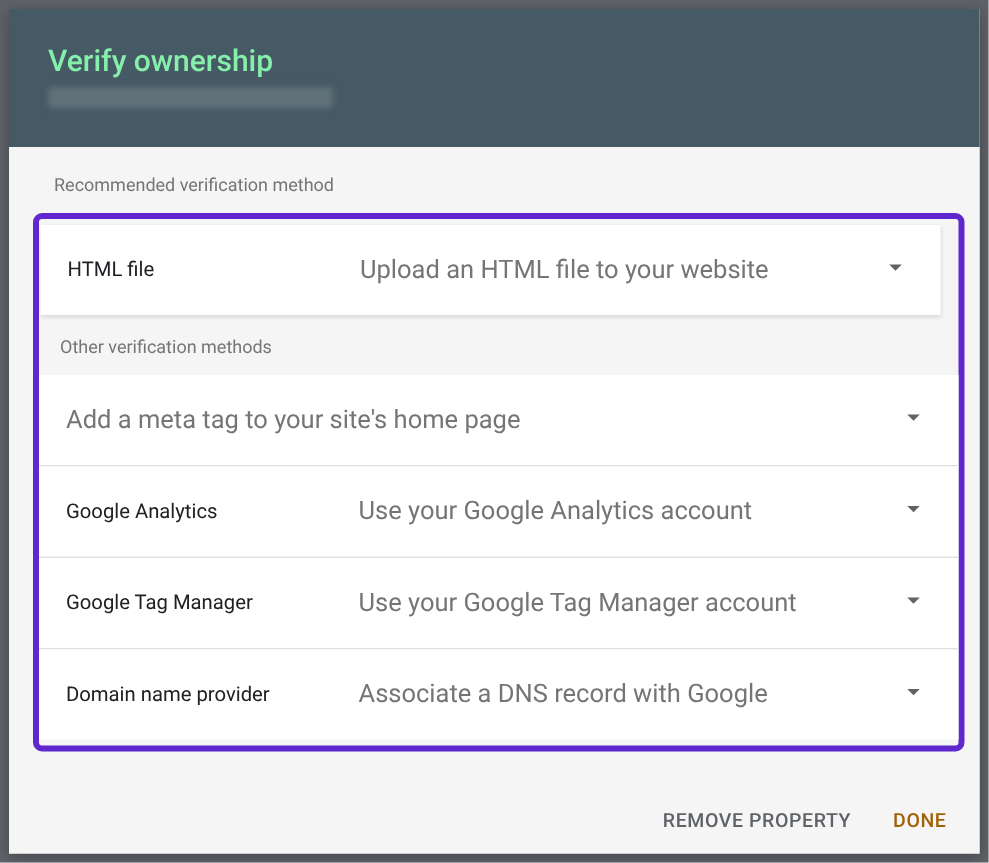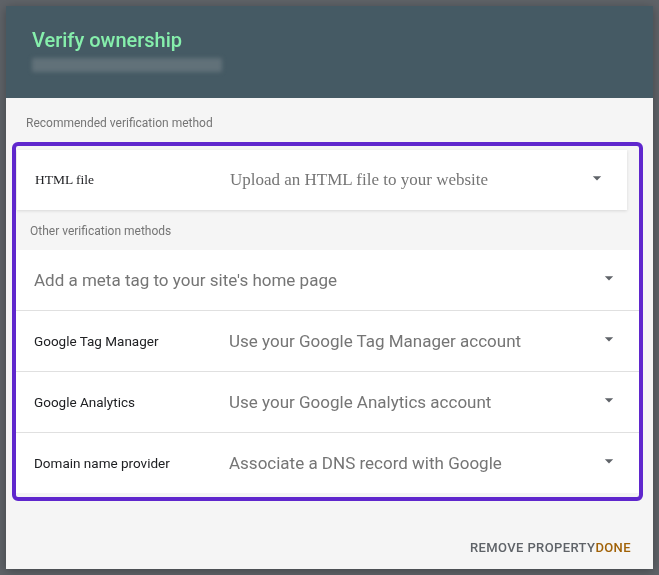--- a/index.html
+++ b/index.html
@@ -31,21 +31,21 @@
     .header-url {
       width: 190px;
       height: 14px;
       background: #617179;
       border-radius: 2px;
       filter: blur(2px);
     }
     .content {
       background: #f5f5f5;
       flex: 1;
-      padding: 18px 10px 4px 6px;
+      padding: 18px 10px 4px 16px;
       overflow-y: auto;
     }
     .section-label {
       font-size: 12px;
       color: #757575;
       margin: 0 0 12px 14px;
     }
     .highlight-box {
       border: 4px solid #5f27cd;
       border-radius: 6px;
@@ -59,21 +59,20 @@
       display: flex;
       align-items: center;
       padding: 18px 20px 18px 18px;
       border-bottom: 1px solid #e0e0e0;
       cursor: pointer;
     }
     .recommended-row {
       margin: 0 12px 6px 1px;
       box-shadow: 0 1px 3px rgba(0,0,0,0.12);
       border-bottom: none;
-      font-family: Liberation Serif, serif;
     }
     .method-name {
       font-size: 13.5px;
       color: #202124;
       width: 195px;
       flex-shrink: 0;
     }
     .method-desc {
       font-size: 17px;
       color: #757575;
@@ -83,20 +82,21 @@
       color: #5f6368;
       flex-shrink: 0;
       margin-left: 10px;
     }
     .footer {
       display: flex;
       justify-content: flex-end;
       align-items: center;
       padding: 12px 22px 14px 22px;
       background: #f5f5f5;
+      gap: 28px;
     }
     .footer-btn {
       background: none;
       border: none;
       font-size: 13px;
       font-weight: 500;
       letter-spacing: 0.4px;
       color: #5f6368;
       cursor: pointer;
       font-family: inherit;
@@ -142,32 +142,32 @@
         <div class="method-row">
           <div class="method-desc">Add a meta tag to your site's home page</div>
           <span class="chevron">
             <svg width="20" height="20" viewBox="0 0 24 24">
                 <path fill="currentColor" d="M7 10l5 5 5-5z"></path>
               </svg>
           </span>
         </div>
 
         <div class="method-row">
-          <div class="method-name">Google Tag Manager</div>
-          <div class="method-desc">Use your Google Tag Manager account</div>
+          <div class="method-name">Google Analytics</div>
+          <div class="method-desc">Use your Google Analytics account</div>
           <span class="chevron">
             <svg width="20" height="20" viewBox="0 0 24 24">
                 <path fill="currentColor" d="M7 10l5 5 5-5z"></path>
               </svg>
           </span>
         </div>
 
         <div class="method-row">
-          <div class="method-name">Google Analytics</div>
-          <div class="method-desc">Use your Google Analytics account</div>
+          <div class="method-name">Google Tag Manager</div>
+          <div class="method-desc">Use your Google Tag Manager account</div>
           <span class="chevron">
             <svg width="20" height="20" viewBox="0 0 24 24">
                 <path fill="currentColor" d="M7 10l5 5 5-5z"></path>
               </svg>
           </span>
         </div>
 
         <div class="method-row">
           <div class="method-name">Domain name provider</div>
           <div class="method-desc">Associate a DNS record with Google</div>

